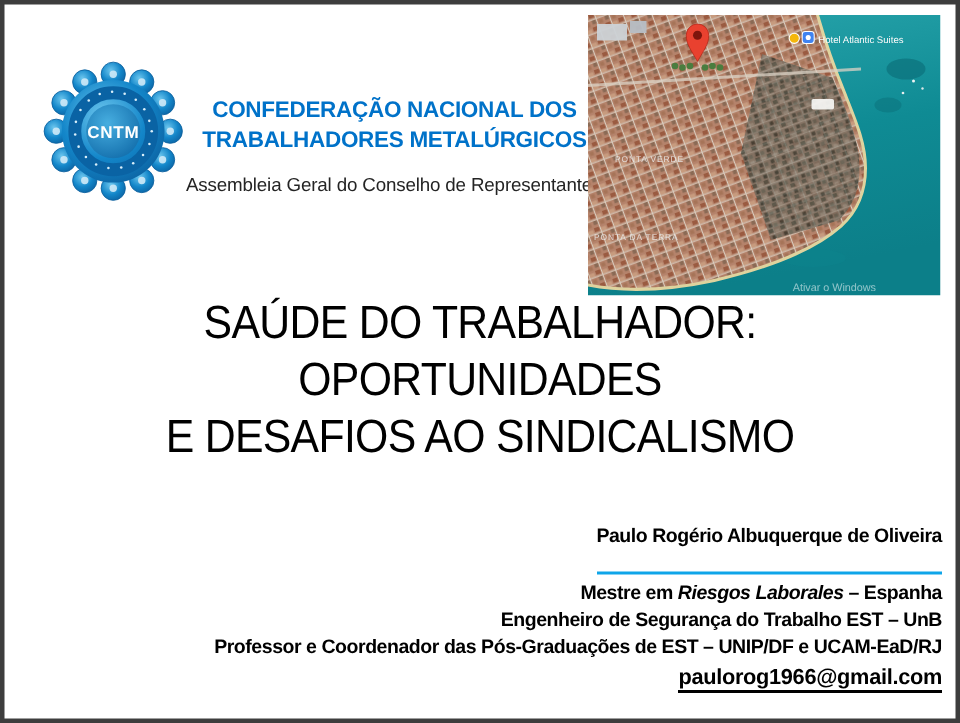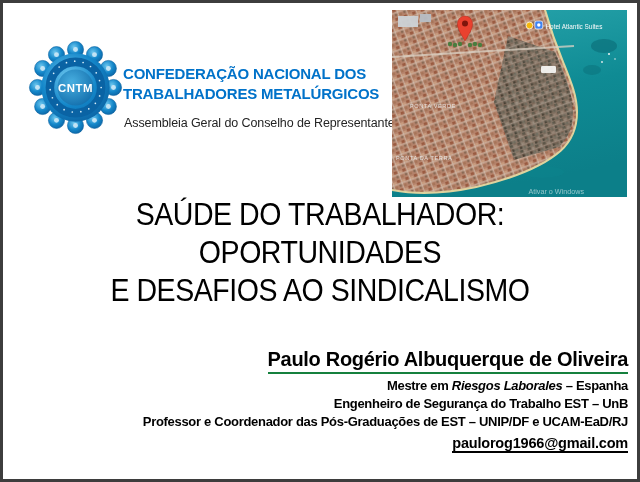--- a/index.html
+++ b/index.html
@@ -11,21 +11,21 @@
     border:3px solid #3d3d3d;
     overflow:hidden;
     font-family:"Liberation Sans", sans-serif;
     color:#000;
   }
   
   .logo{position:absolute;left:25px;top:37px;width:95px;height:95px;}
   .org-name{
     position:absolute;left:120px;top:61px;width:280px;
     font-size:15px;font-weight:bold;line-height:19.5px;
-    color:#0072c9;letter-spacing:-0.2px;
+    color:#0072c9;letter-spacing:-0.2px;text-align:center;
   }
   .org-sub{
     position:absolute;left:121px;top:113px;width:300px;
     font-size:12.5px;color:#242424;letter-spacing:-0.1px;
   }
   
   .map{position:absolute;left:389px;top:7px;width:235px;height:187px;}
   .maplabel{font-size:5.6px;fill:#ececec;opacity:.85;letter-spacing:.6px;}
   .map-hotel-label{font-size:6.4px;fill:#fafafa;}
   .map-watermark{font-size:7.2px;fill:rgba(255,255,255,.55);}
@@ -41,22 +41,22 @@
     position:absolute;left:9px;top:291px;
     font-size:13px;font-weight:bold;letter-spacing:-0.2px;
   }
   
   .credits{
     position:absolute;right:9px;top:345px;width:620px;
     text-align:right;font-weight:bold;
   }
   .credits .name-row{margin-bottom:3px;}
   .credits .name{
-    display:inline-block;font-size:20px;letter-spacing:-0.3px;
-    border-bottom:2px solid #15803d;padding-bottom:1px;
+    display:inline-block;font-size:13px;letter-spacing:-0.3px;
+    border-bottom:2px solid #0ea5e9;padding-bottom:17px;
   }
   .credits .cred{font-size:13px;line-height:18.2px;letter-spacing:-0.3px;}
   .credits .email-row{margin-top:2px;}
   .credits .email{
     display:inline-block;font-size:14.5px;letter-spacing:-0.2px;
     border-bottom:2px solid #000;padding-bottom:0px;
   }
 </style>
 </head>
 <body>

